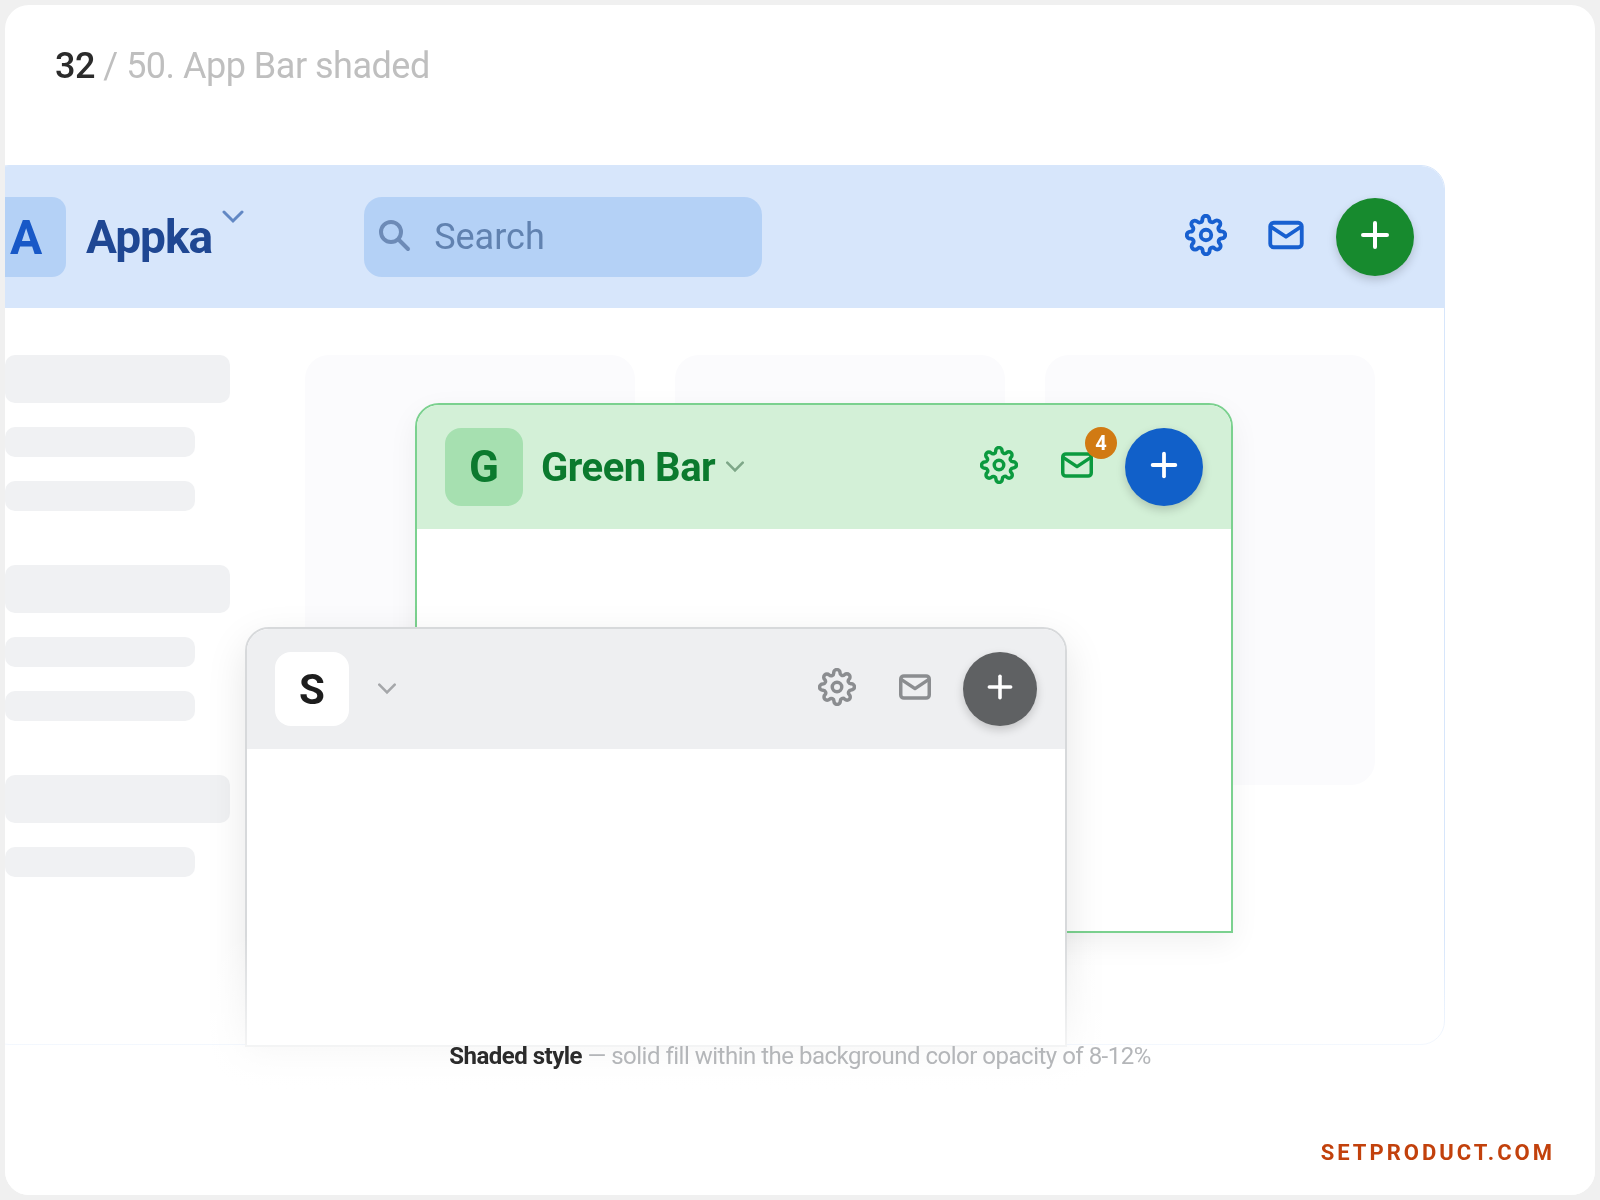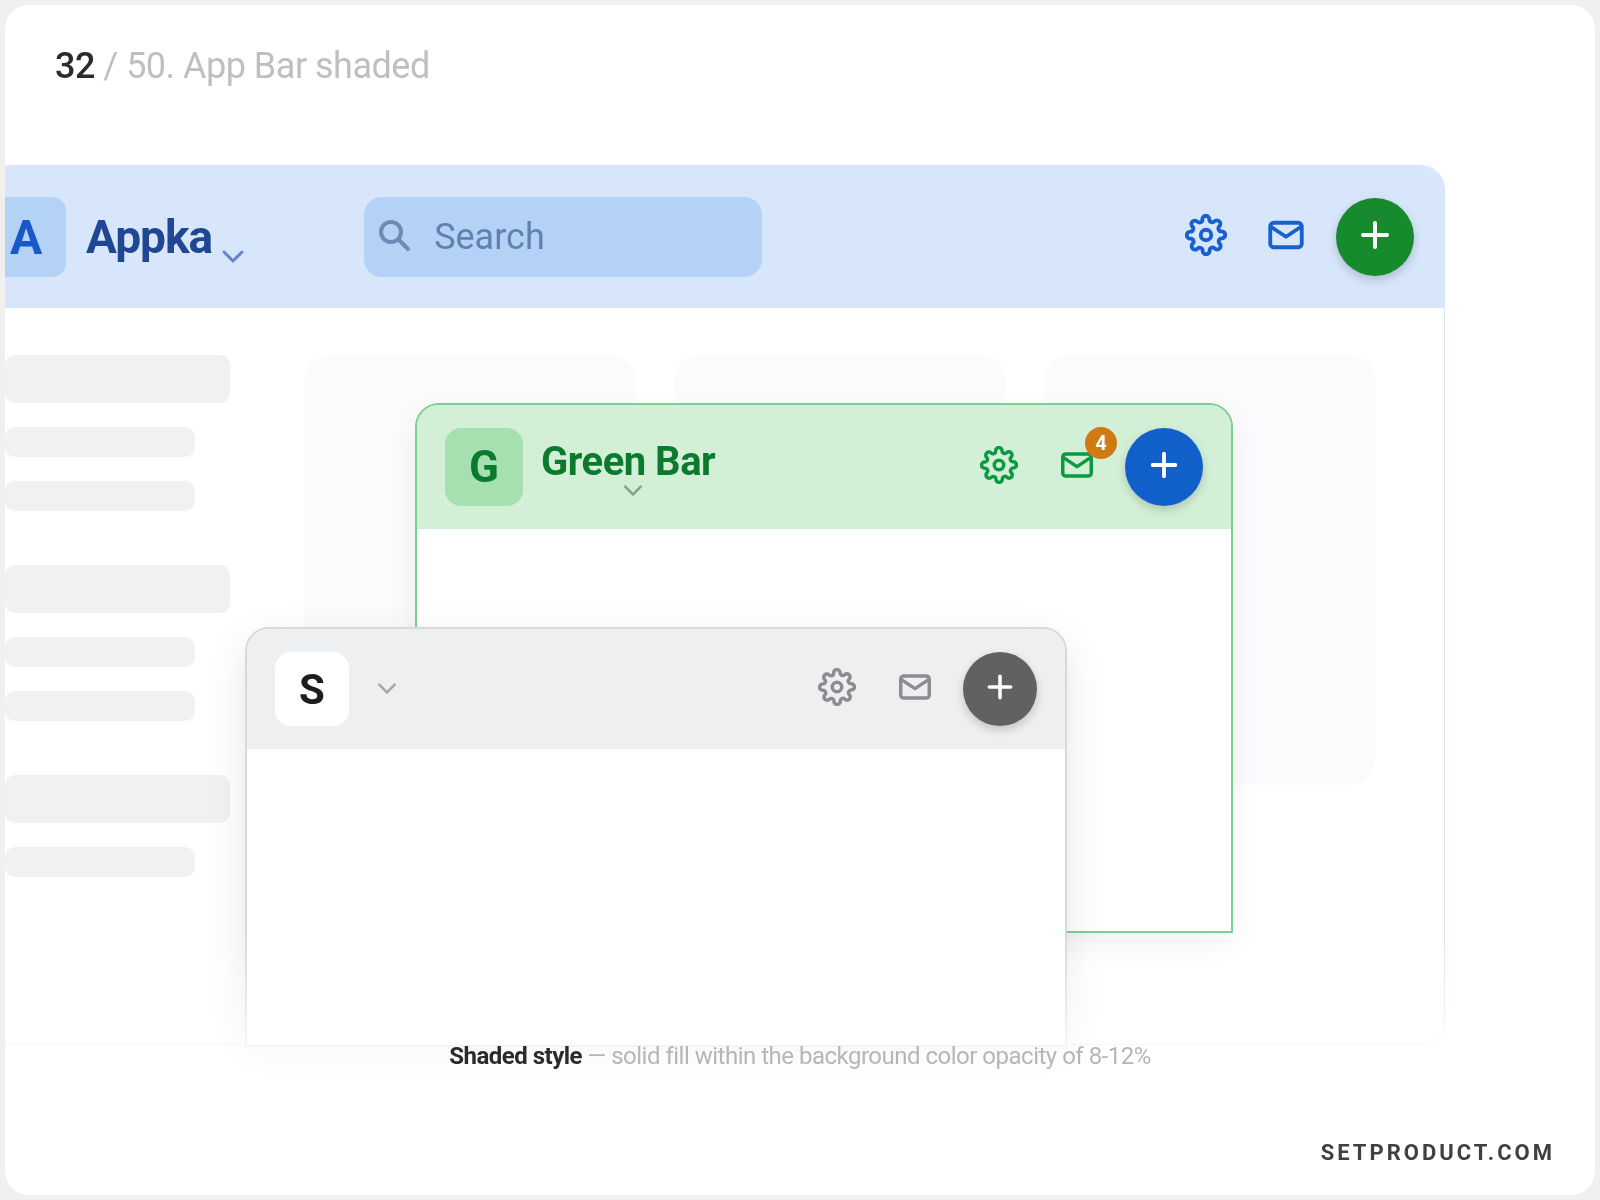--- a/index.html
+++ b/index.html
@@ -209,39 +209,39 @@
   color:#b4b6b9;
   letter-spacing: -0.5px;
 }
 .caption .strong { color:#2b2b2b; font-weight:700; }
 .watermark {
   position:absolute;
   bottom: 30px; right: 40px;
   font-size: 22px;
   font-weight: 700;
   letter-spacing: 3px;
-  color:#404040;
+  color:#c2410c;
 }
 </style>
 </head>
 <body>
 
 <div class="page">
   <div class="breadcrumb">
     <span>32</span><span class="muted"> / </span><span class="muted">50. App Bar shaded</span>
   </div>
 
   <div class="canvas">
 
     <div class="blue-window">
       <div class="appbar-blue">
         <div class="app-logo-blue">
             <span>A</span>
           </div>
-        <div style="display:flex;align-items:flex-end;">
+        <div style="display:flex;align-items:flex-start;">
           <span class="app-title-blue">Appka</span>
           <span class="chevron">
             <svg width="22" height="14" viewBox="0 0 22 14">
                 <path d="M2 2 L11 11 L20 2" fill="none" stroke-width="3" stroke-linecap="round" stroke="#6288c4"></path>
               </svg>
           </span>
         </div>
         <div class="search-blue">
           <span>
             <svg width="36" height="36" viewBox="0 0 36 36">
@@ -296,21 +296,21 @@
       <div class="card-ph"></div>
         <div class="card-ph"></div>
         <div class="card-ph"></div>
     </div>
 
     <div class="green-window">
       <div class="appbar-green">
         <div class="app-logo-green">
             <span>G</span>
           </div>
-        <div style="display:flex;align-items:center;flex-direction:column;">
+        <div style="display:flex;align-items:center;">
           <span class="app-title-green">Green Bar</span>
           <span class="chevron">
             <svg width="20" height="12" viewBox="0 0 22 14">
                 <path d="M2 2 L11 11 L20 2" fill="none" stroke-width="3" stroke-linecap="round" stroke="#7ea788"></path>
               </svg>
           </span>
         </div>
         <div class="spacer"></div>
         <div class="icon-btn">
           <span>

